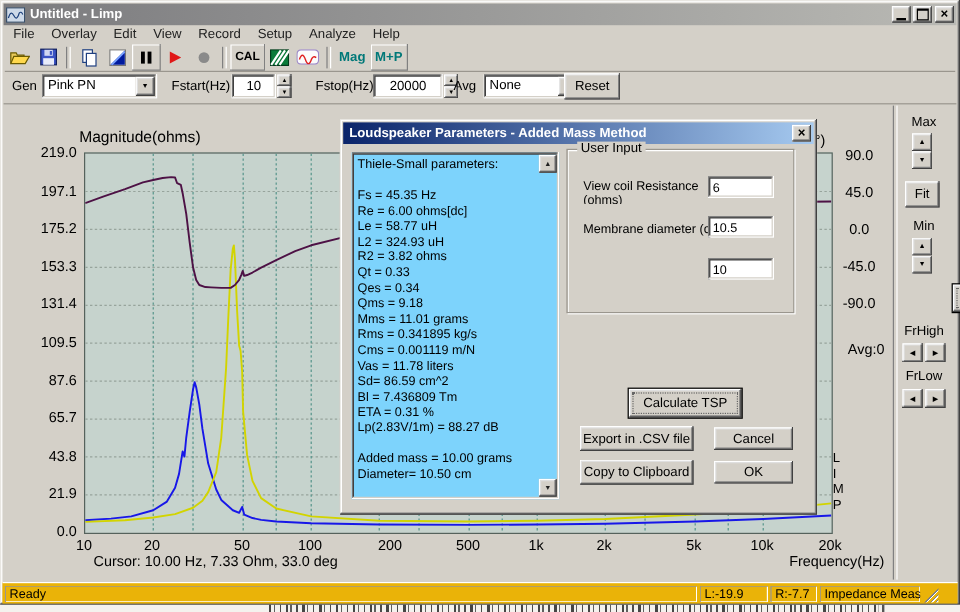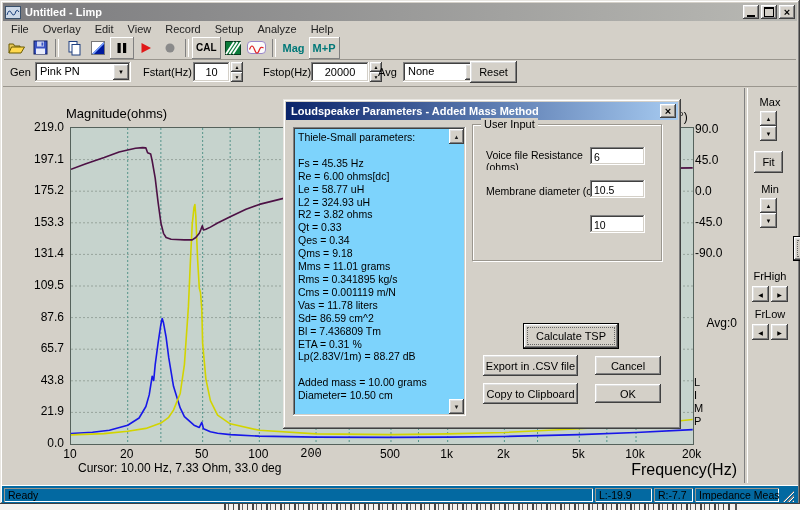--- a/index.html
+++ b/index.html
@@ -32,25 +32,25 @@
   .combo-val{flex:1;padding:3px 0 0 5px;font-size:11px;white-space:nowrap;overflow:hidden;}
   .combo-btn{width:16px;margin:2px;display:flex;align-items:center;justify-content:center;font-size:6px;}
   .spin-val{flex:1;background:#fff;box-shadow:inset -1px -1px #fff,inset 1px 1px #808080,inset -2px -2px #d4d0c8,inset 2px 2px #404040;display:flex;align-items:center;justify-content:center;font-size:11px;}
   .spin-btns{width:12px;display:flex;flex-direction:column;margin-left:1px;}
   .spin-btns div{flex:1;display:flex;align-items:center;justify-content:center;font-size:5px;}
   .pushbtn{position:absolute;display:flex;align-items:center;justify-content:center;font-size:11px;box-sizing:border-box;}
   
   .plot{position:absolute;left:70px;top:127px;width:622px;height:316px;background:#c6d3cd;border:1px solid #55625c;box-sizing:content-box;}
   .chart-title{position:absolute;left:66px;top:106px;font-size:13px;}
   .tickL{position:absolute;left:18px;width:46px;text-align:right;font-size:12px;}
-  .tickR{position:absolute;left:695px;width:42px;text-align:left;font-size:12px;}
+  .tickR{position:absolute;left:695px;width:42px;text-align:center;font-size:12px;}
   .tickX{position:absolute;width:40px;text-align:center;top:447px;font-size:12px;}
   .cursor-text{position:absolute;left:78px;top:461px;font-size:12px;}
-  .freq-label{position:absolute;left:600px;width:137px;text-align:right;top:461px;font-size:16px;}
-  .avg-ind{position:absolute;left:695px;width:42px;text-align:right;top:284px;font-size:12px;margin-top:32px;}
+  .freq-label{position:absolute;left:600px;width:137px;text-align:right;top:461px;font-size:12px;}
+  .avg-ind{position:absolute;left:695px;width:42px;text-align:right;top:284px;font-size:12px;}
   .limp-letter{position:absolute;left:694px;font-size:11px;}
   .phase-frag{position:absolute;left:679px;top:110px;font-size:12px;z-index:5;}
   .vsep{position:absolute;left:744px;top:88px;height:395px;width:2px;border-left:1px solid #808080;border-right:1px solid #fff;}
   
   .rlabel{position:absolute;left:748px;width:44px;text-align:center;}
   .vspin{position:absolute;left:760px;width:17px;height:30px;display:flex;flex-direction:column;}
   .vspin div{flex:1;display:flex;align-items:center;justify-content:center;font-size:6px;}
   .harrows{position:absolute;left:752px;width:36px;height:16px;display:flex;gap:2px;}
   .harrows div{flex:1;display:flex;align-items:center;justify-content:center;font-size:6px;}
   .blackring{outline:1px solid #000;margin-left:40px;}
@@ -63,21 +63,21 @@
   .tspbox{position:absolute;left:10px;top:28px;width:173px;height:289px;background:#7dd3fc;
     box-shadow:inset -1px -1px #fff,inset 1px 1px #808080,inset -2px -2px #d4d0c8,inset 2px 2px #404040;overflow:hidden;}
   .tsplines{position:absolute;left:5px;top:4px;right:18px;font-size:10.5px;line-height:12.9px;white-space:nowrap;}
   .sbtn{position:absolute;right:2px;width:15px;height:15px;display:flex;align-items:center;justify-content:center;font-size:6px;color:#222;}
   .groupbox{position:absolute;left:189px;top:25px;width:188px;height:135px;border:1px solid #9a968e;box-shadow:inset 1px 1px 0 #fff,1px 1px 0 #fff;}
   .grouplegend{position:absolute;left:8px;top:-7px;background:#d4d0c8;padding:0 3px;font-size:11px;}
   .ui-label{position:absolute;font-size:10.5px;line-height:12px;}
   .ui-input{position:absolute;width:55px;height:18px;border:none;outline:none;background:#fff;font-family:"Liberation Sans",sans-serif;font-size:10.5px;padding:2px 0 0 4px;
     box-shadow:inset -1px -1px #fff,inset 1px 1px #808080,inset -2px -2px #d4d0c8,inset 2px 2px #404040;box-sizing:border-box;}
   
-  .statusbar{position:absolute;left:2px;top:485px;width:796px;height:18px;border-top:1px solid #fff;display:flex;align-items:center;padding:2px 4px 1px 2px;box-sizing:border-box;gap:2px;background:#0369a1;}
+  .statusbar{position:absolute;left:2px;top:485px;width:796px;height:18px;border-top:1px solid #fff;display:flex;align-items:center;padding:2px 16px 1px 2px;box-sizing:border-box;gap:2px;background:#eab308;}
   .scell{box-shadow:inset 1px 1px #9a968e,inset -1px -1px #fff;height:14px;padding:1px 4px 0 4px;font-size:10.5px;white-space:nowrap;overflow:hidden;box-sizing:border-box;}
   .grip{width:13px;height:13px;background:
     linear-gradient(135deg,transparent 55%,#808080 55%,#808080 60%,#fff 60%,#fff 65%,transparent 65%,transparent 72%,#808080 72%,#808080 77%,#fff 77%,#fff 82%,transparent 82%,transparent 89%,#808080 89%,#808080 94%,#fff 94%);}
   
   .understrip{position:absolute;left:0;top:504px;width:800px;height:6px;background:#f4f2ee;}
   .fragmarks{position:absolute;left:224px;top:0;width:508px;height:6px;opacity:.8;background:repeating-linear-gradient(90deg,#1a1a1a 0 2px,transparent 2px 4px,#3a3a3a 4px 5px,transparent 5px 9px,#222 9px 10px,transparent 10px 14px);}
   .fragline{position:absolute;left:735px;top:0;width:2px;height:6px;background:#555;}
 </style>
 </head>
 <body>
@@ -259,21 +259,21 @@
       <div class="tickR" style="top: 153px;">45.0</div>
       <div class="tickR" style="top: 184px;">0.0</div>
       <div class="tickR" style="top: 215px;">-45.0</div>
       <div class="tickR" style="top: 246px;">-90.0</div>
     </div>
   <div id="ticksX">
       <div class="tickX" style="left: 50px;">10</div>
       <div class="tickX" style="left: 106.696px;">20</div>
       <div class="tickX" style="left: 181.644px;">50</div>
       <div class="tickX" style="left: 238.34px;">100</div>
-      <div class="tickX" style="left: 291px; font-family: Liberation Mono, monospace;">200</div>
+      <div class="tickX" style="left: 305px;">200</div>
       <div class="tickX" style="left: 369.984px;">500</div>
       <div class="tickX" style="left: 426.68px;">1k</div>
       <div class="tickX" style="left: 483.376px;">2k</div>
       <div class="tickX" style="left: 558.324px;">5k</div>
       <div class="tickX" style="left: 615.02px;">10k</div>
       <div class="tickX" style="left: 671.716px;">20k</div>
     </div>
   <div class="cursor-text">Cursor: 10.00 Hz, 7.33 Ohm, 33.0 deg</div>
   <div class="freq-label">Frequency(Hz)</div>
   <div class="avg-ind">Avg:0</div>
@@ -340,21 +340,21 @@
           <div>Lp(2.83V/1m) = 88.27 dB</div>
           <div>&nbsp;</div>
           <div>Added mass = 10.00 grams</div>
           <div>Diameter= 10.50 cm</div>
         </div>
       <div class="sbtn bout" style="top:2px">▲</div>
       <div class="sbtn bout" style="bottom:2px">▼</div>
     </div>
     <div class="groupbox">
       <div class="grouplegend">User Input</div>
-      <div class="ui-label" style="left:13px;top:24px;width:102px;height:21px;overflow:hidden">Voice file Resistance (ohms)</div>
+      <div class="ui-label" style="left:13px;top:24px;width:102px;height:21px;overflow:hidden">View coil Resistance (ohms)</div>
       <input class="ui-input" style="left: 117px; top: 22px;" value="6">
       <div class="ui-label" style="left:13px;top:60px;width:160px">Membrane diameter (cm)</div>
       <input class="ui-input" style="left: 117px; top: 55px;" value="10.5">
       <input class="ui-input" style="left: 117px; top: 90px;" value="10">
     </div>
     <div class="pushbtn bout blackring" style="left:201px;top:225px;width:94px;height:24px">
       <span>Calculate TSP</span>
       <div class="focus-inner"></div>
     </div>
     <div class="pushbtn bout" style="left:200px;top:256px;width:95px;height:21px">Export in .CSV file</div>

